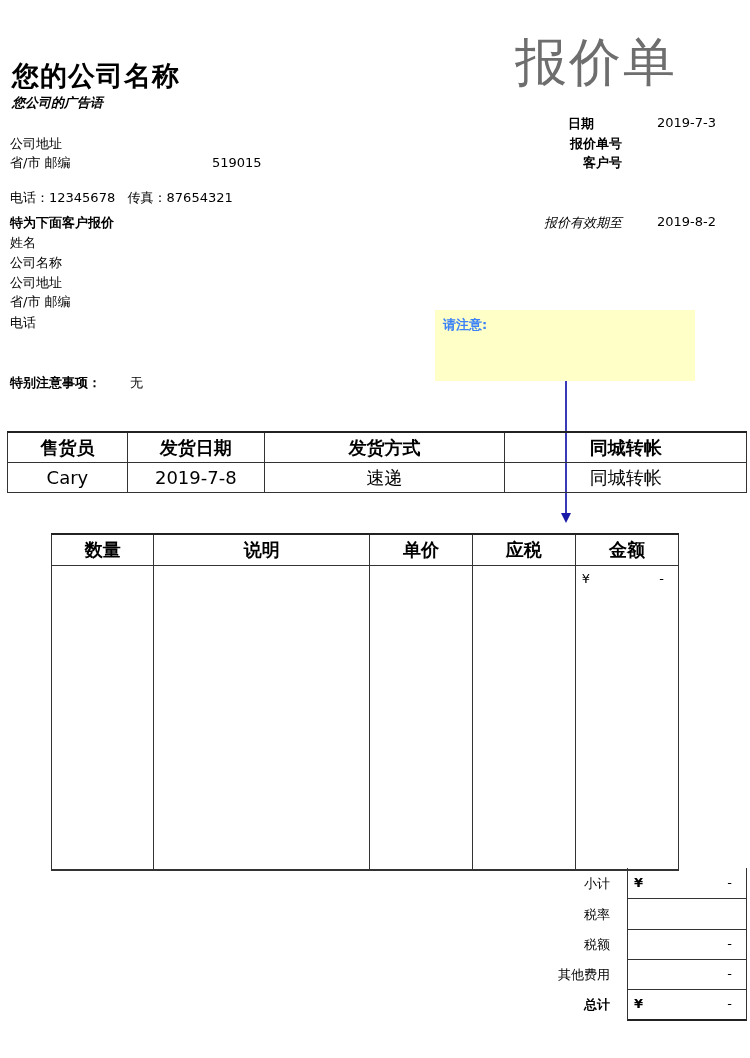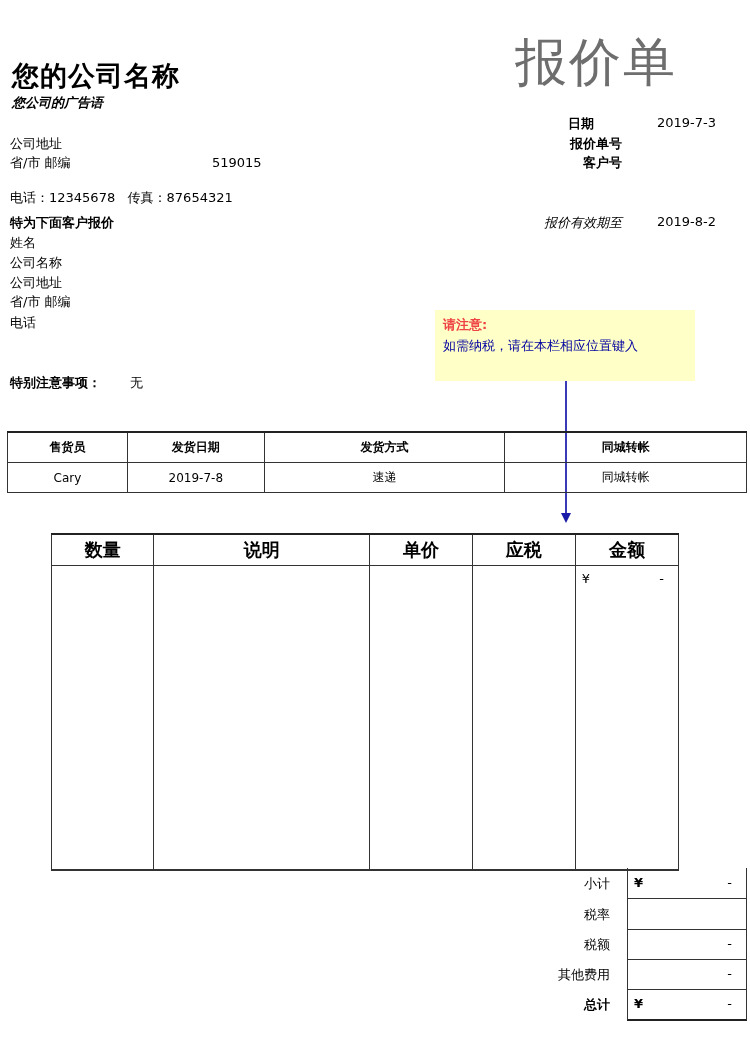--- a/index.html
+++ b/index.html
@@ -9,29 +9,29 @@
   .t13 { font-size:13px; line-height:19px; }
   .bold { font-weight:bold; }
   .ital { font-style:italic; }
   .right { text-align:right; }
 
   #company-name { left:12px; top:58px; font-size:27px; font-weight:bold; letter-spacing:1px; }
   #slogan { left:12px; top:94px; font-size:13px; font-weight:bold; font-style:italic; }
   #doc-title { left:515px; top:28px; font-size:52px; color:#6e6e6e; letter-spacing:2px; font-weight:normal; }
 
   .note-box { position:absolute; left:435px; top:310px; width:260px; height:71px; background:#ffffc8; }
-  .note-box .h { position:absolute; left:8px; top:6px; font-size:13px; font-weight:bold; color:#ef4444; }
+  .note-box .h { position:absolute; left:8px; top:6px; font-size:13px; font-weight:bold; color:#3b82f6; }
   .note-box .b { position:absolute; left:8px; top:27px; font-size:13px; color:#0000a0; white-space:nowrap; }
   .arrow-line { position:absolute; left:565px; top:381px; width:2px; height:132px; background:#3a3ab8; }
   .arrow-head { position:absolute; left:561px; top:513px; width:0; height:0;
                 border-left:5px solid transparent; border-right:5px solid transparent; border-top:10px solid #1a1aa8; }
 
   table { border-collapse:collapse; position:absolute; }
   #ship-table { left:7px; top:431px; width:740px; }
-  #ship-table td, #ship-table th { border:1px solid #333; height:29px; padding:0; text-align:center; font-size:12px; }
+  #ship-table td, #ship-table th { border:1px solid #333; height:29px; padding:0; text-align:center; font-size:18px; }
   #ship-table th { font-weight:bold; }
   #ship-table tr:first-child th { border-top:2px solid #222; }
 
   #items-table { left:7px; top:533px; width:628px;margin-left:44px; }
   #items-table th { border:1px solid #333; border-top:2px solid #222; height:30px; font-size:18px; font-weight:bold; text-align:center; padding:0; }
   #items-table td { border-left:1px solid #333; border-right:1px solid #333; border-bottom:2px solid #333; height:303px; vertical-align:top; padding:0; }
   .amt-cell { position:relative; }
   .yen { position:absolute; left:6px; top:5px; font-size:13px; }
   .dash { position:absolute; right:14px; top:5px; font-size:13px; }
 
@@ -68,21 +68,20 @@
 <div class="abs t13" style="left:10px;top:253px;">公司名称</div>
 <div class="abs t13" style="left:10px;top:273px;">公司地址</div>
 <div class="abs t13" style="left:10px;top:292px;">省/市 邮编</div>
 <div class="abs t13" style="left:10px;top:313px;">电话</div>
 
 <div class="abs t13 bold" style="left:10px;top:373px;">特别注意事项：</div>
 <div class="abs t13" style="left:130px;top:373px;">无</div>
 
 <div class="note-box">
   <div class="h">请注意:</div>
-  <div class="b">如需纳税，请在本栏相应位置键入</div>
 </div>
 <div class="arrow-line"></div>
 <div class="arrow-head"></div>
 
 <table id="ship-table">
   <colgroup>
       <col style="width:120px">
       <col style="width:137px">
       <col style="width:241px">
       <col style="width:242px">

